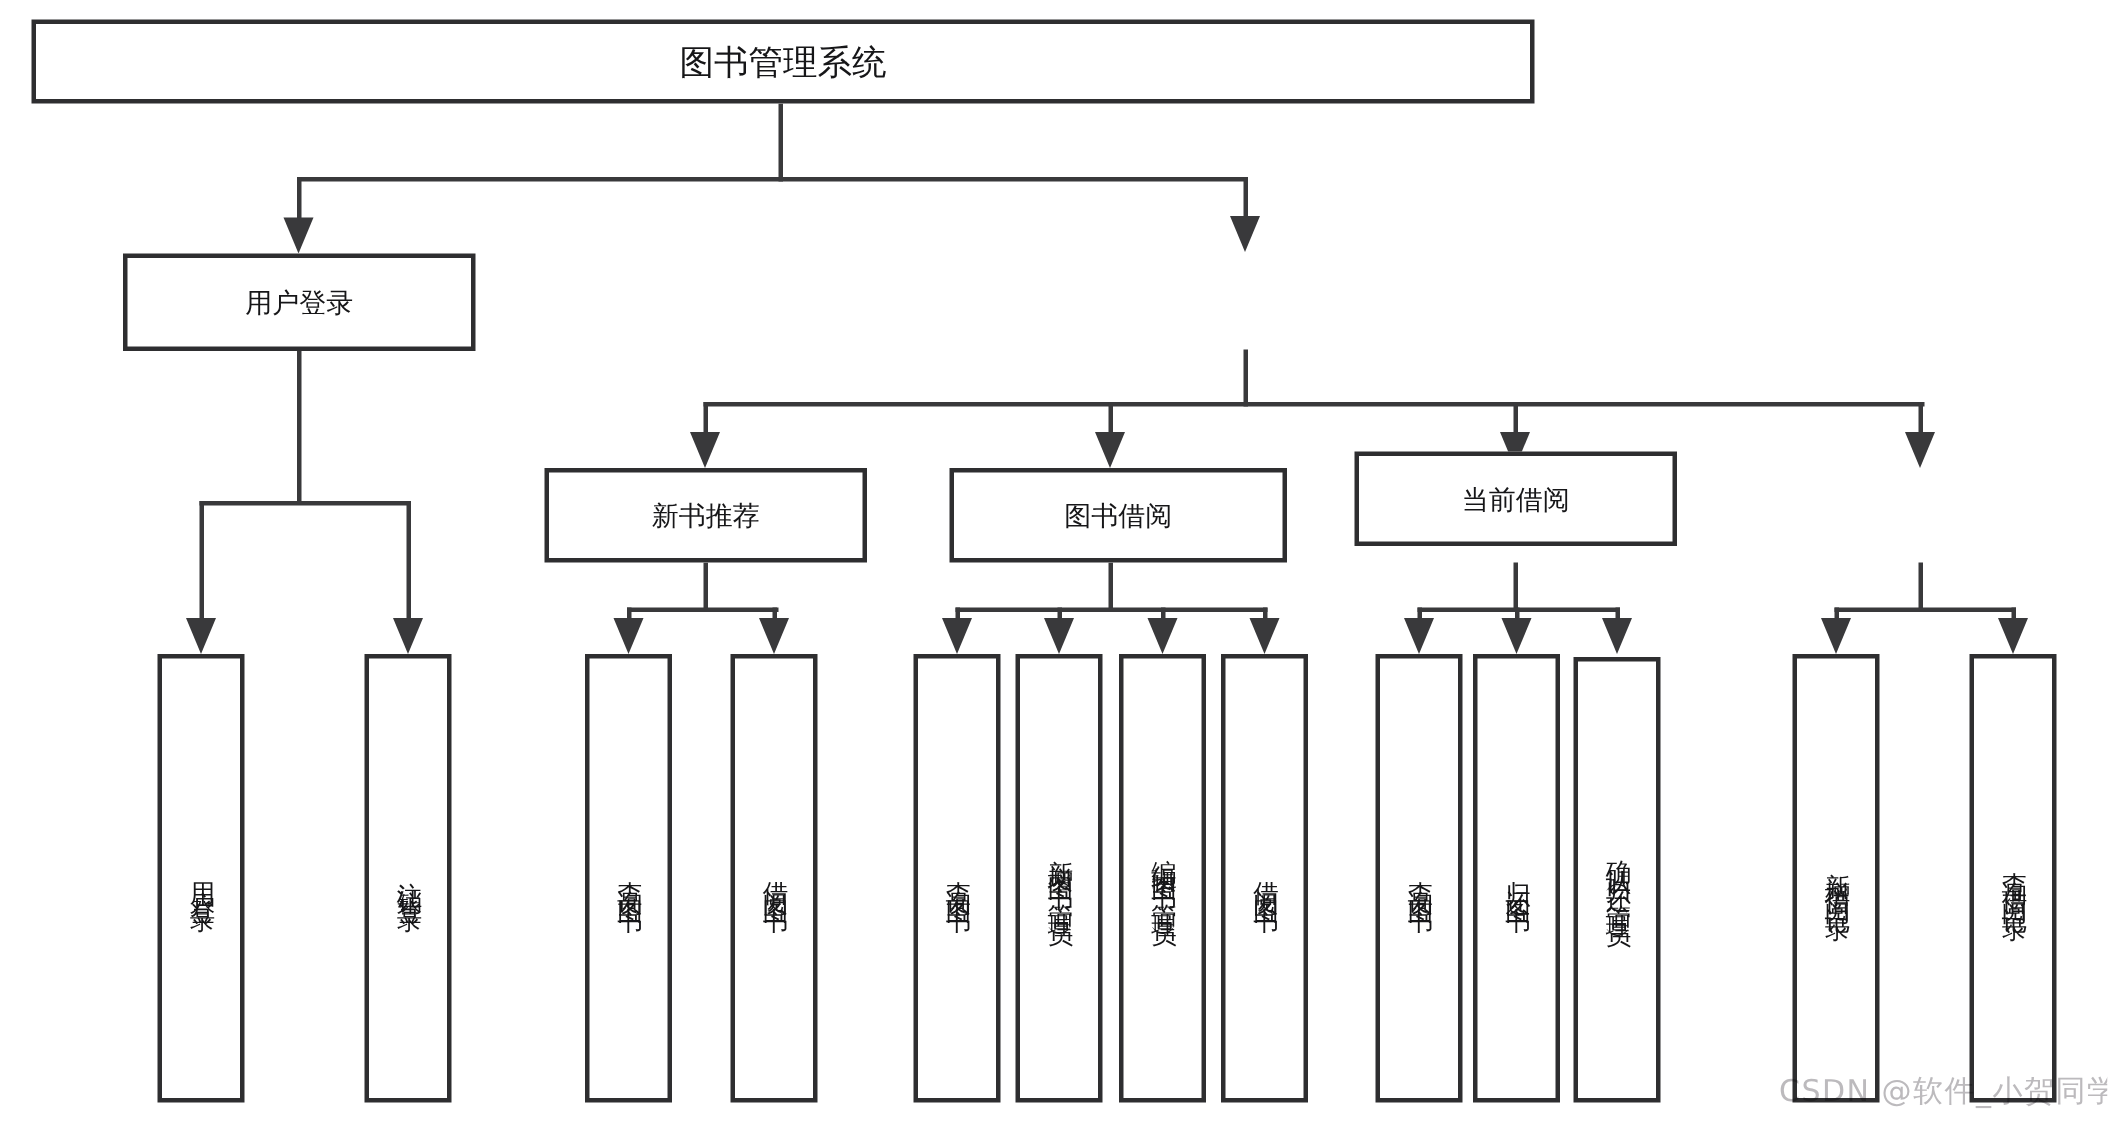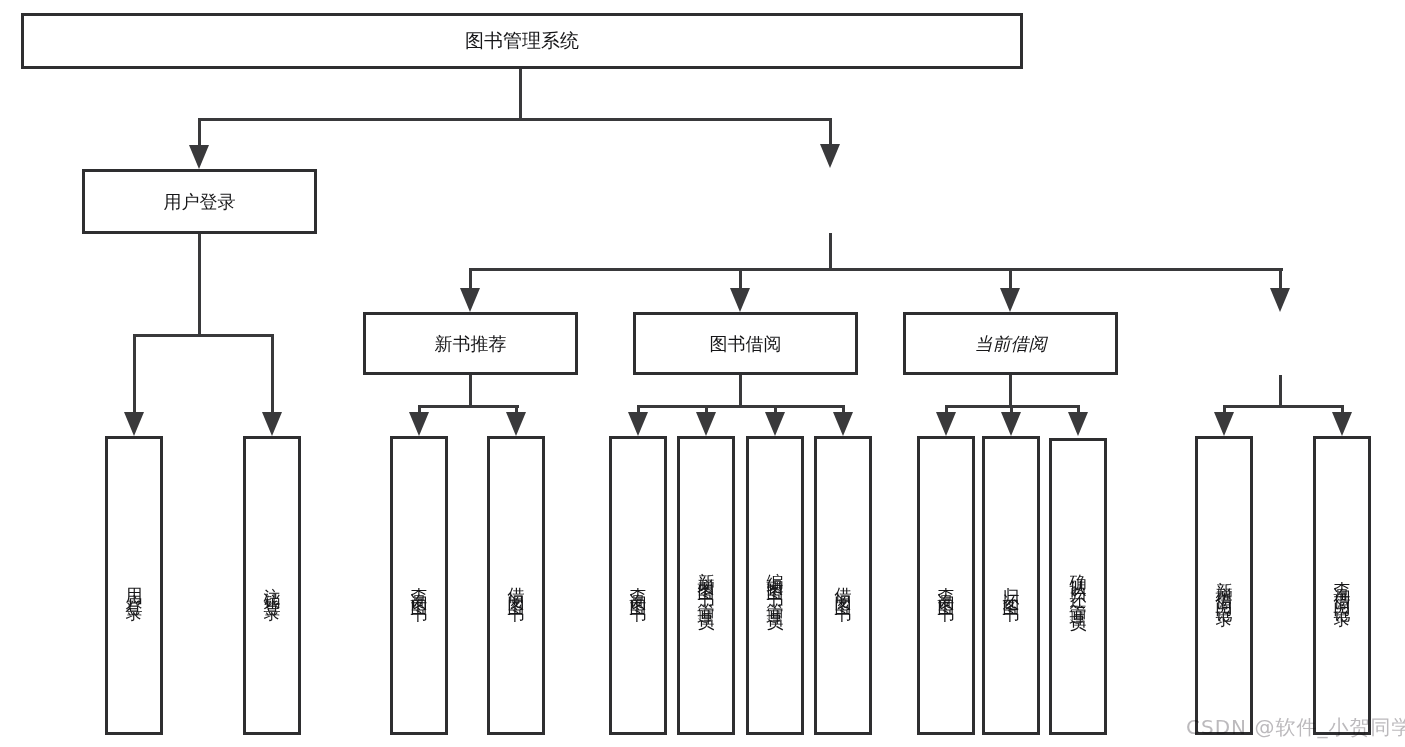--- a/index.html
+++ b/index.html
@@ -1,21 +1,21 @@
 <!DOCTYPE html>
 <html><head>
 <meta charset="utf-8">
 <style>
   html,body{margin:0;padding:0;background:#ffffff;}
   body{font-family:"DejaVu Sans",sans-serif;}
   .canvas{position:relative;width:1405px;height:747px;background:#ffffff;overflow:hidden;}
   .box{position:absolute;box-sizing:border-box;border:3px solid #2e2e30;background:#ffffff;
        display:flex;align-items:center;justify-content:center;color:#161618;z-index:2;}
   .box .lbl{white-space:nowrap;}
-  .root-box .lbl{font-size:19px;}
+  .root-box .lbl{font-size:23px;}
   .h-box .lbl{font-size:18px;}
   .leaf .lbl{writing-mode:vertical-rl;text-orientation:mixed;font-size:17px;letter-spacing:6px;line-height:1;}
   .ln{position:absolute;background:#39393b;z-index:1;}
   .ah{position:absolute;width:0;height:0;border-left:10px solid transparent;
       border-right:10px solid transparent;border-top:24px solid #39393b;z-index:1;}
   .watermark{position:absolute;left:1186px;top:714px;font-size:20px;letter-spacing:1px;
       color:#bcbabd;mix-blend-mode:multiply;z-index:6;white-space:nowrap;}
 </style>
 </head>
 <body>
@@ -54,21 +54,21 @@
   <div class="ah" style="left:1000px;top:288px;"></div>
   <div class="ln" style="left:1279px;top:268px;width:3px;height:22px;"></div>
   <div class="ah" style="left:1270px;top:288px;"></div>
 
   <div class="box h-box" style="left:363px;top:312px;width:215px;height:63px;">
     <span class="lbl">新书推荐</span>
   </div>
   <div class="box h-box" style="left:633px;top:312px;width:225px;height:63px;">
     <span class="lbl">图书借阅</span>
   </div>
-  <div class="box h-box" style="left:903px;top:312px;width:215px;height:63px;font-style:italic;">
+  <div class="box h-box" style="left:903px;top:301px;width:215px;height:63px;">
     <span class="lbl">当前借阅</span>
   </div>
 
   <div class="ln" style="left:469px;top:375px;width:3px;height:32px;"></div>
   <div class="ln" style="left:739px;top:375px;width:3px;height:32px;"></div>
   <div class="ln" style="left:1009px;top:375px;width:3px;height:32px;"></div>
   <div class="ln" style="left:1279px;top:375px;width:3px;height:32px;"></div>
 
   <div class="ln" style="left:418px;top:405px;width:101px;height:3px;"></div>
   <div class="ln" style="left:637px;top:405px;width:208px;height:3px;"></div>

